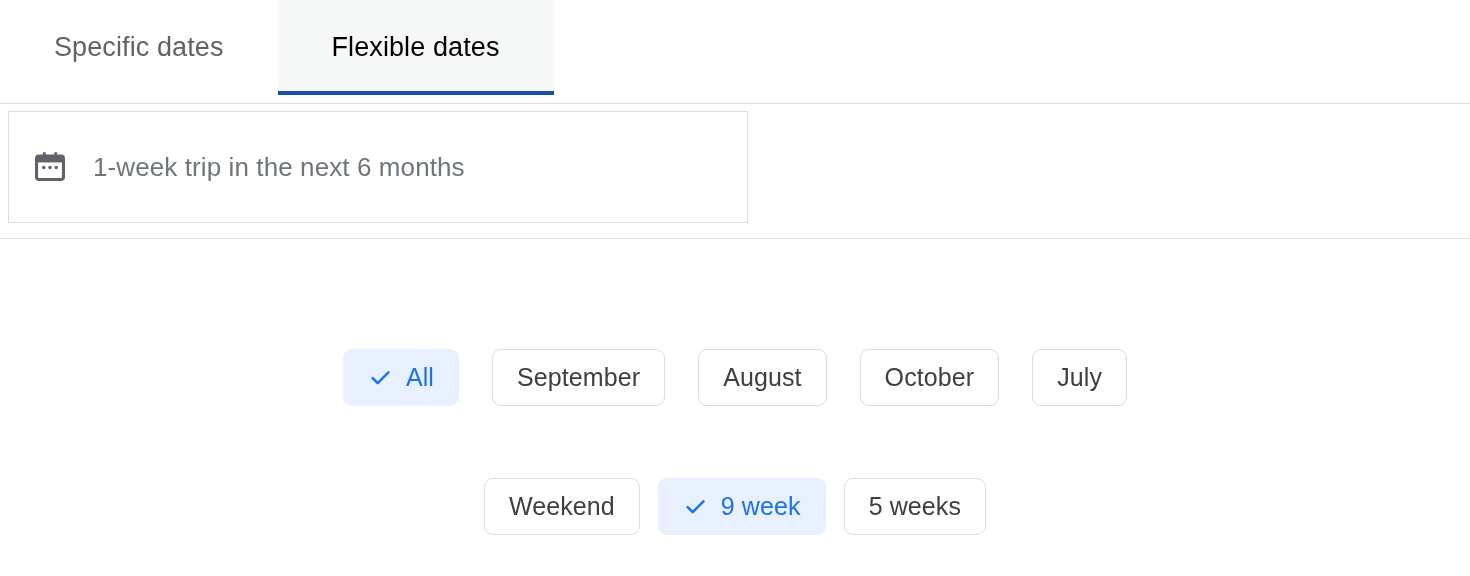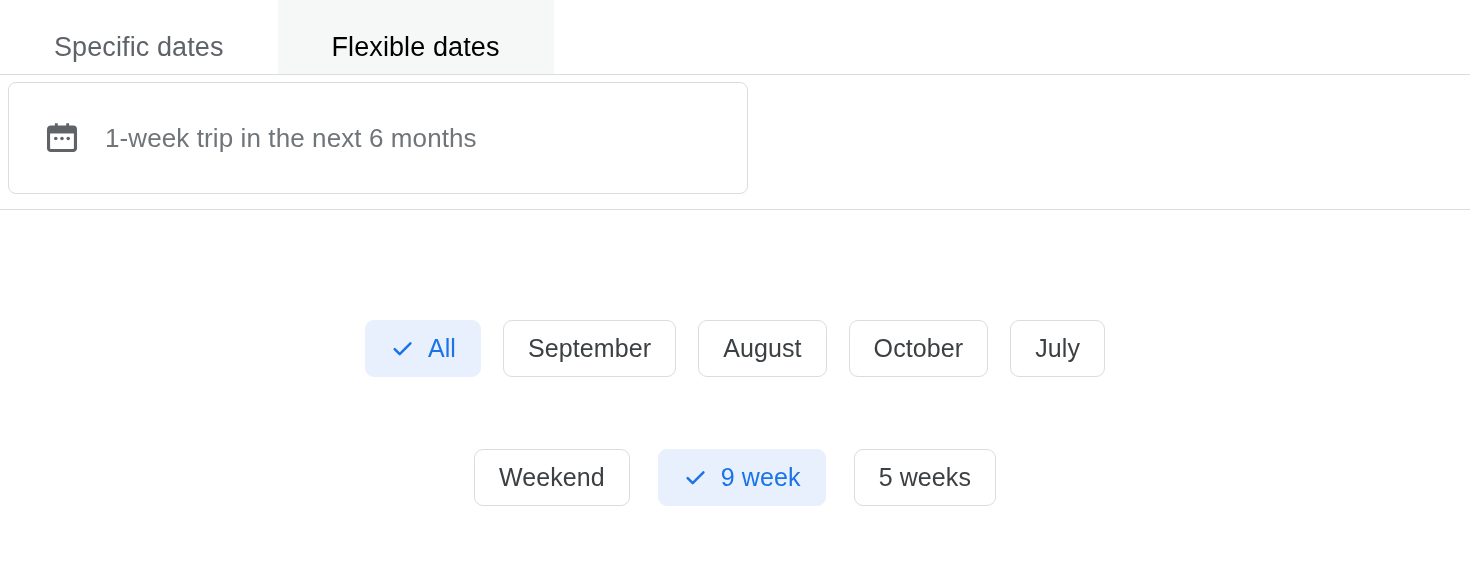--- a/index.html
+++ b/index.html
@@ -18,21 +18,21 @@
     height: 576px;
     background: #ffffff;
     overflow: hidden;
   }
 
   
   .tabbar {
     position: relative;
     display: flex;
     align-items: stretch;
-    height: 75px;
+    height: 104px;
     background: #ffffff;
   }
 
   .tab {
     position: relative;
     display: flex;
     align-items: center;
     justify-content: center;
     height: 95px;
     padding: 0 54px;
@@ -89,23 +89,23 @@
     height: 1px;
     background: #dadce0;
   }
 
   .date-field {
     display: flex;
     align-items: center;
     width: 740px;
     height: 112px;
     border: 1px solid #dadce0;
-    border-radius: 8px;
-    background: #ffffff;
-    padding-left: 36px;
+    border-radius: 0;
+    background: #ffffff;
+    padding-left: 24px;
     cursor: pointer;
   }
 
   .cal-icon {
     flex: 0 0 auto;
     width: 34px;
     height: 34px;
     margin-right: 26px;
     display: block;
   }
@@ -123,26 +123,26 @@
   }
 
   .chip-row {
     display: flex;
     justify-content: center;
     align-items: center;
   }
 
   .chip-row.months {
     margin-top: 110px;
-    gap: 22px;
+    gap: 33px;
   }
 
   .chip-row.durations {
     margin-top: 72px;
-    gap: 28px;
+    gap: 18px;
   }
 
   .chip {
     display: inline-flex;
     align-items: center;
     justify-content: center;
     height: 57px;
     padding: 0 24px;
     border: 1px solid #dadce0;
     border-radius: 9px;

